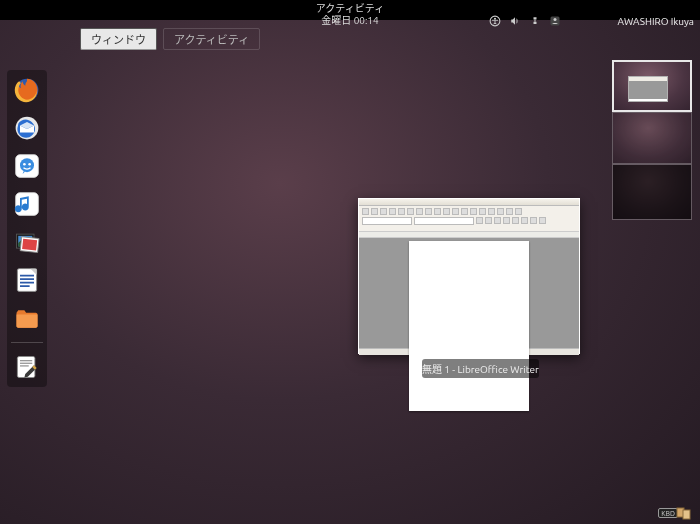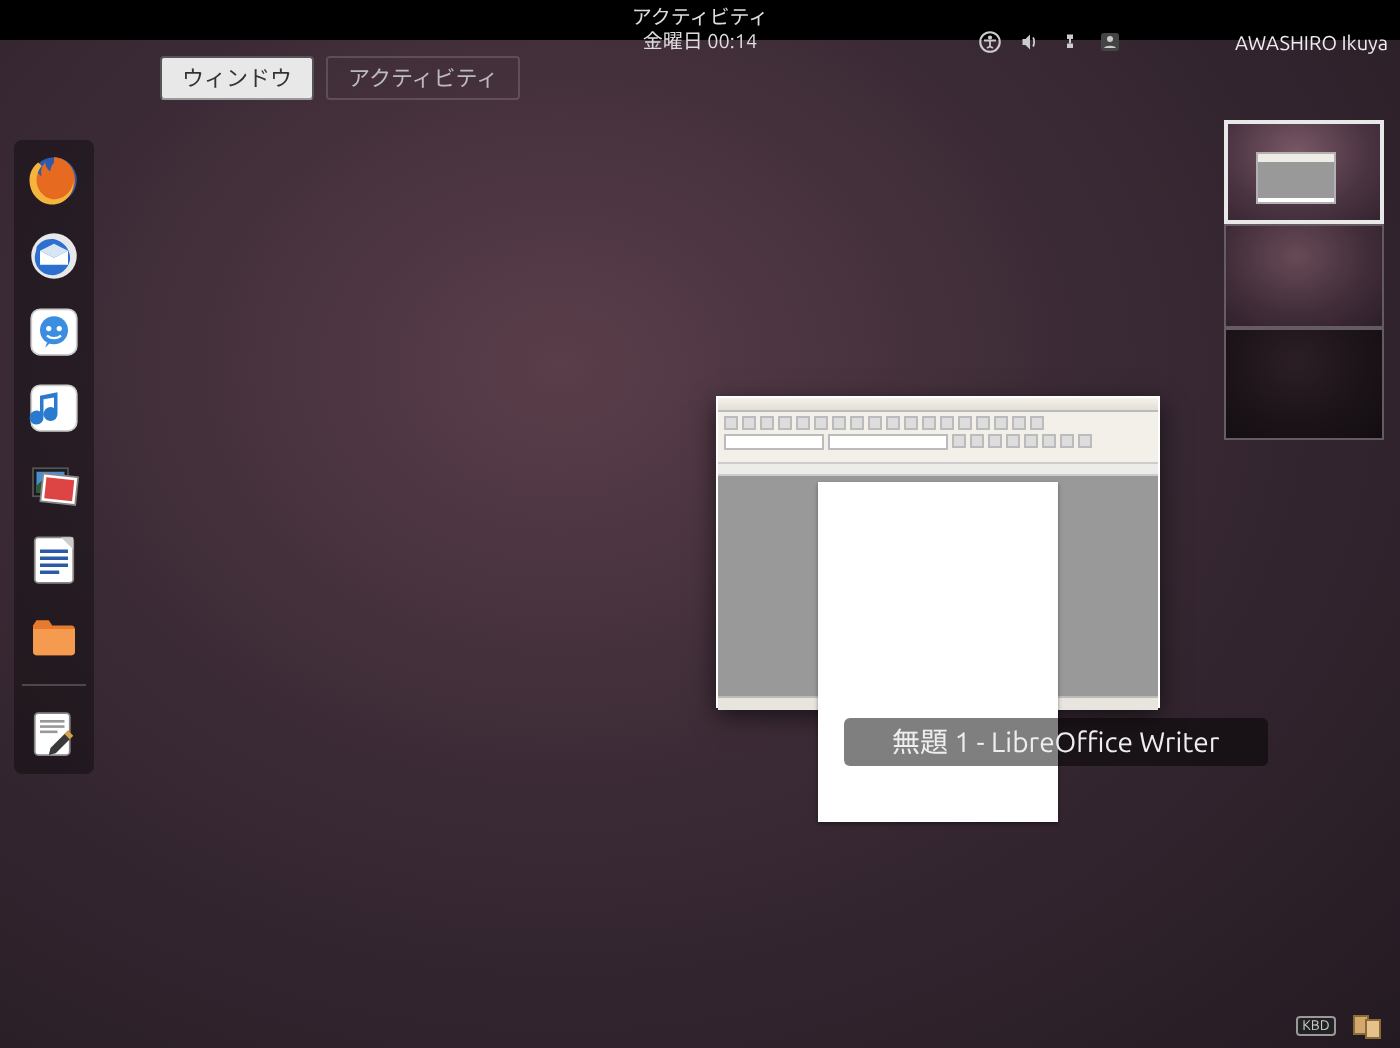--- a/index.html
+++ b/index.html
@@ -97,23 +97,23 @@
   height: 110px; background:#999;
   display:flex; align-items: flex-start; justify-content:center;
   padding-top:3px;
 }
 .wt-page { width: 120px; height: 170px; background:#fff; box-shadow: 0 1px 2px rgba(0,0,0,0.4); }
 .win-thumb .wt-status { height:7px; background:#e8e5df; border-top:1px solid #bbb;}
 
 .win-label {
   position: absolute;
   left: 422px; top: 359px;
-  font-size: 14px; color:#eee;
+  font-size: 10px; color:#eee;
   background: rgba(0,0,0,0.5);
-  padding: 2px 24px;
+  padding: 2px 0;
   border-radius: 3px;
   white-space: nowrap;
 }
 
 
 .ws-switcher {
   position: absolute; right: 8px; top: 60px;
   width: 80px;
   display:flex; flex-direction:column; gap:0;
 }
@@ -133,21 +133,21 @@
   position:absolute;
   background:#fff; border:1px solid rgba(0,0,0,0.3);
   left: 14px; top: 14px; width: 40px; height: 26px;
 }
 .ws-mini-win .m1{height:4px;background:#efece5;}
 .ws-mini-win .m2{height:18px;background:#999;}
 
 
 .tray {
   position: absolute; right: 8px; bottom: 4px;
-  display:flex; gap:10px; align-items:center;
+  display:flex; align-items:center;
   color:#ccc;
 }
 .tray .tray-icon { width:16px; height:14px; display:flex; align-items:center; justify-content:center; }
 .kbd-box { border:1px solid #999; border-radius:2px; padding:0 2px; font-size:7px; color:#ccc; background:#222; }
 </style>
 </head>
 <body>
 
 <div class="top-panel">
   <div class="activities">アクティビティ</div>

